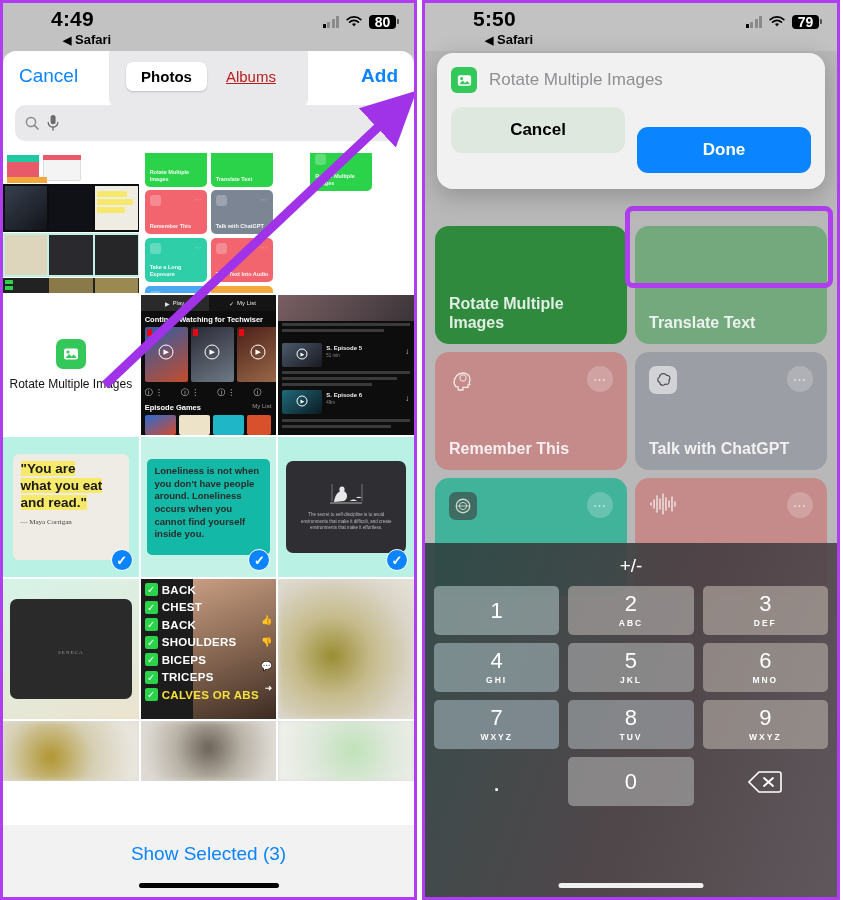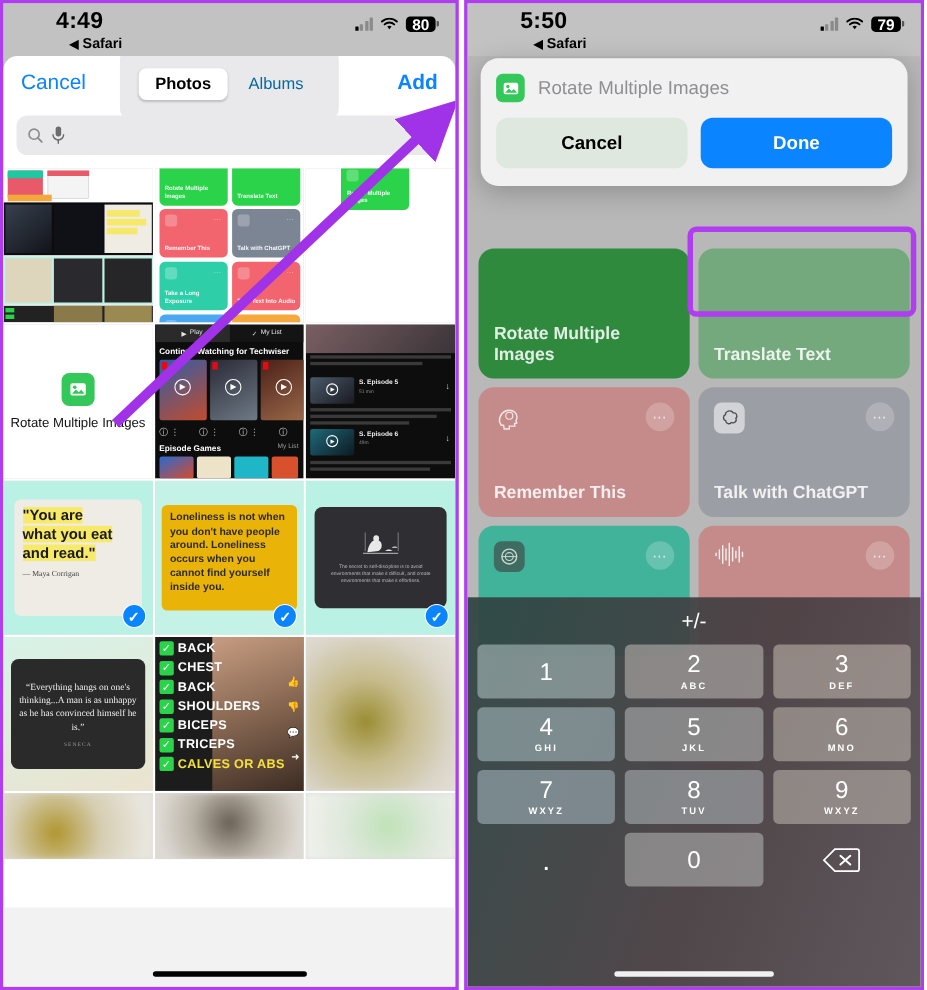--- a/index.html
+++ b/index.html
@@ -89,21 +89,21 @@
   }
   .segmented {
     background: #e9e9eb; border-radius: 9px; padding: 17px;
     display: flex; gap: 4px;
   }
   .seg {
     font-size: 15px; font-weight: 600; color: #000;
     padding: 6px 15px; border-radius: 7px;
   }
   .seg.active { background: #fff; box-shadow: 0 1px 2px rgba(0,0,0,.18); }
-  .seg.inactive { color: #0369a1; font-weight: 500; }
+  .seg.inactive { color: #b91c1c; font-weight: 500; text-decoration: underline; }
 
   .searchbar {
     margin: 4px 12px 8px 12px; height: 36px;
     background: #e9e9eb; border-radius: 10px;
     display: flex; align-items: center; padding: 0 10px; gap: 7px;
   }
   .searchbar .txt { color: #8b8b90; font-size: 15px; flex: 1; }
   .mic { width: 14px; }
 
   
@@ -128,21 +128,21 @@
   .ph-quote1 { background: #b9f2e4; display:flex; align-items:center; justify-content:center;}
   .ph-quote1 .card {
     background: #efece6; width: 86%; height: 76%; border-radius: 6px;
     padding: 7px 8px; font-family: "Liberation Sans", sans-serif;
   }
   .hl { background: #f7e96a; }
   .q1line { font-size: 13.5px; font-weight: 700; color: #1a1a1a; line-height: 1.25; }
   .q1auth { font-size: 7px; color:#444; margin-top: 7px; font-family:"Liberation Serif", serif;}
   .ph-quote2 { background: #c5f2e7; display:flex; align-items:center; justify-content:center;}
   .ph-quote2 .card {
-    background: #eab308; width: 90%; height: 68%; border-radius: 5px; padding: 6px 7px;
+    background: #14b8a6; width: 90%; height: 68%; border-radius: 5px; padding: 6px 7px;
   }
   .q2line { font-size: 9.5px; font-weight: 700; color: #2b2b2b; line-height: 1.32; }
   .ph-dark { background: #b9f2e4; display:flex; align-items:center; justify-content:center;}
   .ph-dark .card {
     background: #2f2f33; width: 88%; height: 66%; border-radius: 7px;
     display:flex; flex-direction:column; align-items:center; justify-content:center; gap:4px;
   }
   .ph-dark .sub { font-size: 4.5px; color: #b9b9bd; text-align:center; line-height:1.5; width:80%;}
   .ph-seneca { background: linear-gradient(160deg,#d7f3e8,#ebe3cf); display:flex; align-items:center; justify-content:center;}
   .ph-seneca .card {
@@ -227,21 +227,21 @@
   .caret { width:2px; height:32px; background:#0a84ff; margin-left:3px; }
   .clear-btn {
     position:absolute; right:16px; top:50%; transform:translateY(-50%);
     width:17px; height:17px; border-radius:50%; background:#bcbcbc;
     display:flex; align-items:center; justify-content:center; color:#f0f0f0; font-size:11px;
   }
   .dlg-actions { display:flex; gap:12px; margin-top:14px; }
   .btn { flex:1; height:46px; border-radius:11px; display:flex; align-items:center; justify-content:center;
     font-size:17px; font-weight:600; }
   .btn-cancel { background:#dfe8de; color:#000; }
-  .btn-done { background:#0a84ff; color:#fff; }
+  .btn-done { background:#0a84ff; color:#fff;margin-top:20px; }
   .done-wrap { flex:1; position:relative; }
 
   .hl-box {
     position:absolute; border:5px solid #b13df0; border-radius:8px;
     pointer-events:none;
   }
 
   
   .keyboard {
     position:absolute; left:0; right:0; bottom:0; height:354px;
@@ -526,21 +526,20 @@
               </div>
             </div>
             <div class="check">✓</div>
           </div>
         </div>
 
         <div class="grid-row">
           <div class="cell w3 h1">
             <div class="ph ph-seneca">
               <div class="card">
-                <div class="t">“Everything hangs on one's thinking...A man is as unhappy as he has convinced himself he is.”</div>
                 <div class="a">SENECA</div>
               </div>
             </div>
           </div>
           <div class="cell w3 h1">
             <div class="ph ph-gym">
               <div class="gym-body"></div>
               <div class="gym-list">
                 <div class="gym-item">
                     <div class="gym-box">✓</div>
@@ -590,20 +589,21 @@
             <div class="ph" style="background:radial-gradient(circle at 50% 45%,#6b6257,#b9b2a6 45%,#ddd9d2 85%);filter:blur(2.5px);"></div>
           </div>
           <div class="cell w3" style="height:60px;">
             <div class="ph" style="background:radial-gradient(circle at 55% 50%,#bfe2b8,#dfe8dc 50%,#eef0ea 90%);filter:blur(2.5px);"></div>
           </div>
         </div>
 
       </div>
 
       <div class="bottom-bar">
+        <div class="show-selected">Show Selected (3)</div>
         <div class="home-ind"></div>
       </div>
 
     </div>
 
     <svg class="arrow-svg" viewBox="0 0 417 900">
       <defs>
         <marker id="ah" markerWidth="6" markerHeight="6" refX="2.4" refY="3" orient="auto">
           <path d="M0,0 L6,3 L0,6 z" fill="#a033e8"></path>
         </marker>

